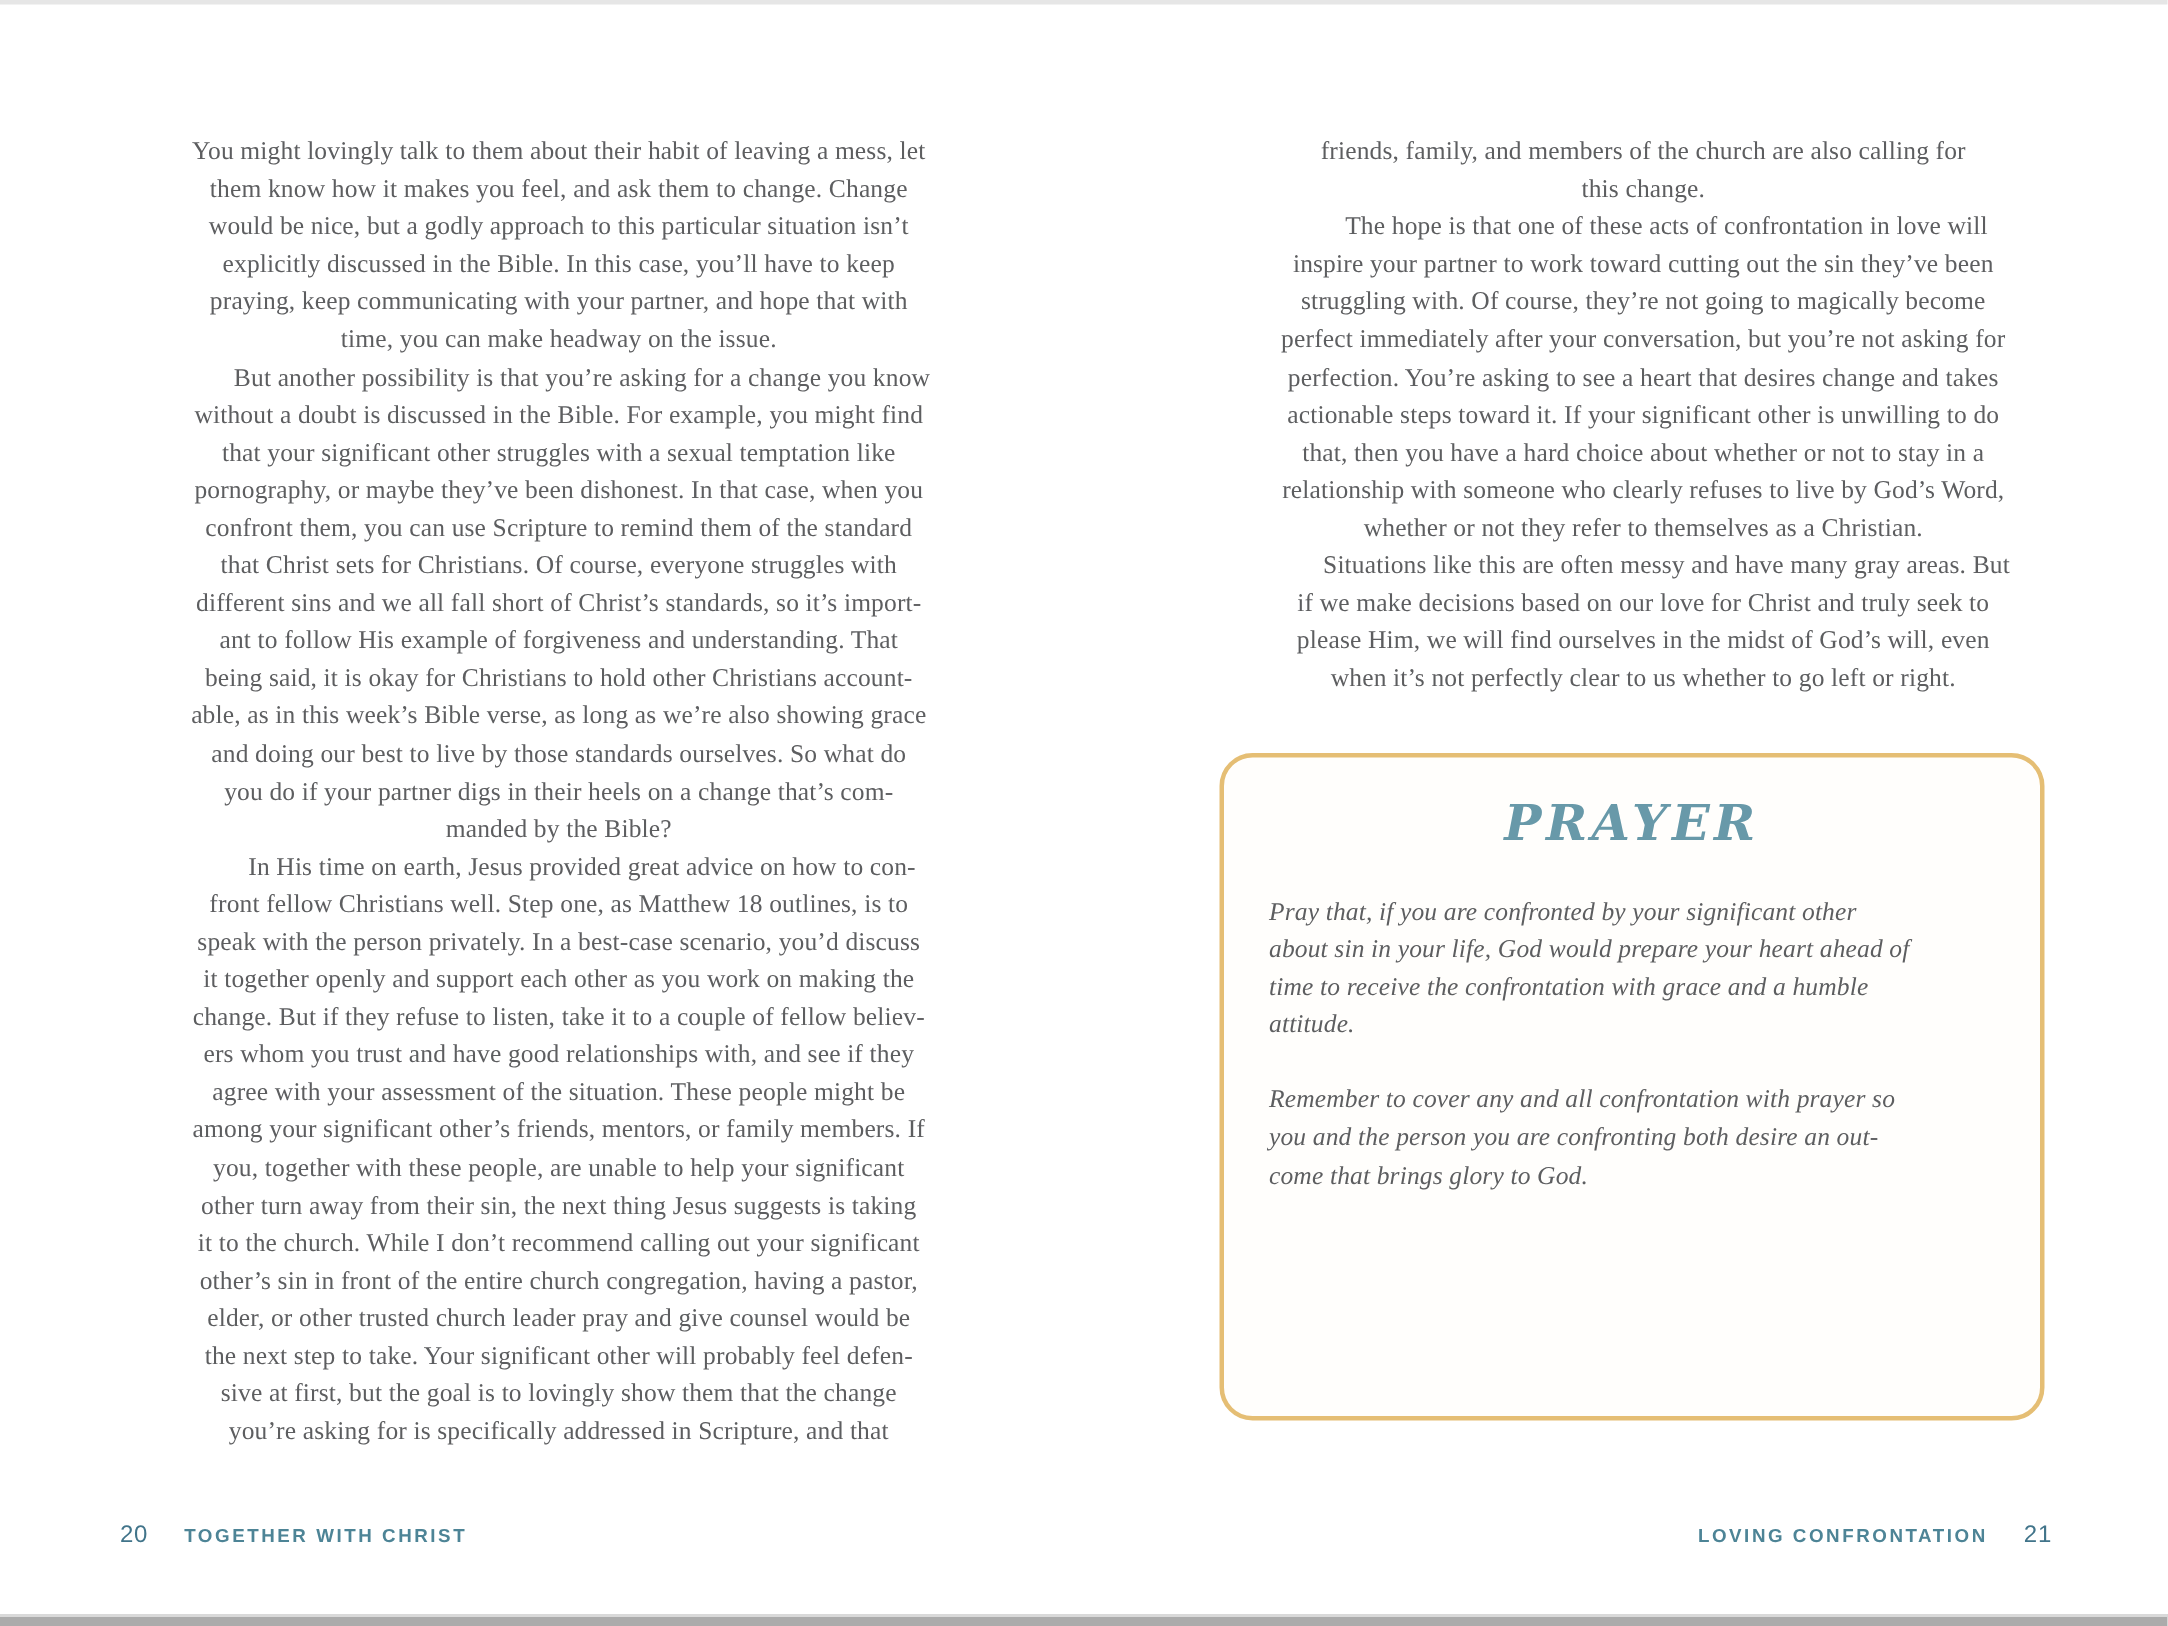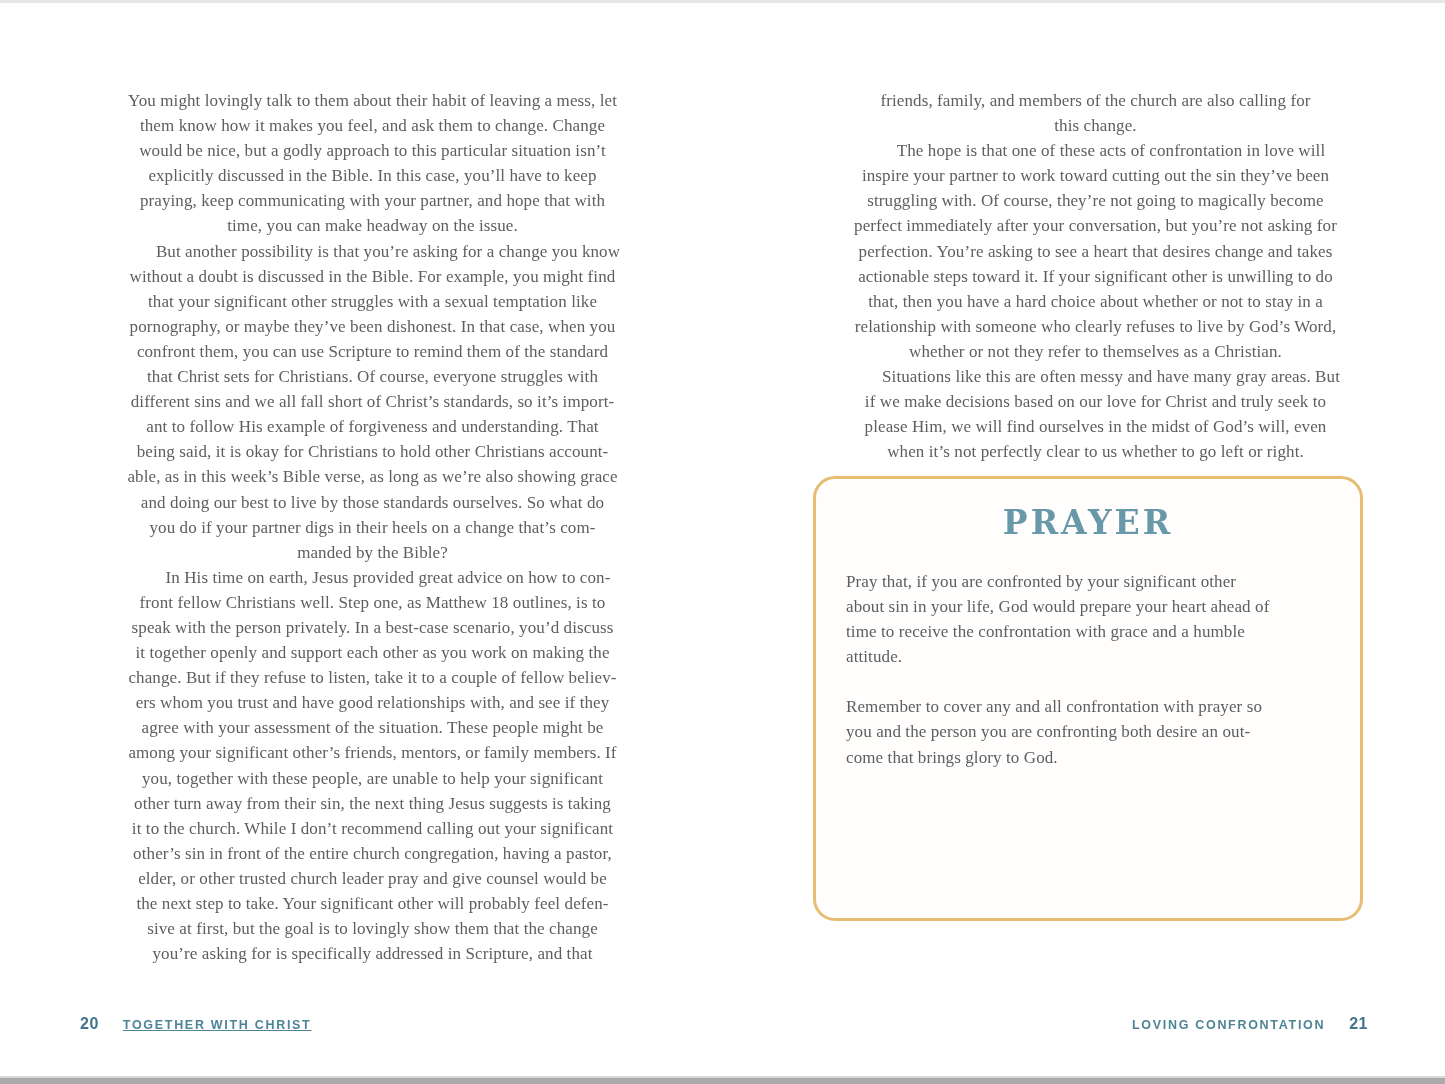--- a/index.html
+++ b/index.html
@@ -26,27 +26,28 @@
     margin: 0;
     font-size: 17px;
     line-height: 25.1px;
     color: #5d5e60;
     white-space: pre-line;
     letter-spacing: 0.1px;
   }
   .body-par.indent { text-indent: 31px; font-family: Liberation Serif, serif; }
   .prayer-box {
     position: absolute;
-    left: 813px; top: 476px;
+    left: 813px; top: 502px;
     width: 550px; height: 445px;
     box-sizing: border-box;
     border: 3px solid #e5be74;
     border-radius: 22px;
     background: #fffefc;
     padding: 24px 30px 0 30px;
+    font-style: italic;
   }
   .prayer-title {
     margin: 0 0 26px 0;
     text-align: center;
     font-family: "DejaVu Serif", serif;
     font-weight: bold;
     font-size: 33px;
     line-height: 40px;
     letter-spacing: 3px;
     color: #6899a9;
@@ -61,33 +62,33 @@
   }
   .footer {
     position: absolute;
     top: 1015px;
     font-family: "Liberation Sans", sans-serif;
   }
   .footer.left  { left: 80px; }
   .footer.right { right: 77px; text-align: right; }
   .page-num {
     font-size: 16px;
-    font-weight: bold;
+    font-weight: normal;
     color: #41748а;
     color: #41748a;
     letter-spacing: 0.5px;
     margin-top: 16px;
   }
   .running-head {
     font-size: 12.5px;
     font-weight: bold;
     letter-spacing: 1.7px;
     color: #4d8496;
   }
-  .footer.left  .running-head { margin-left: 24px; text-decoration: underline; }
+  .footer.left  .running-head { margin-left: 24px; }
   .footer.right .page-num     { margin-left: 24px; }
 </style>
 </head>
 <body>
 
 <div class="edge-top"></div>
 
 <div class="page-col left">
   <p class="body-par">You might lovingly talk to them about their habit of leaving a mess, let
 them know how it makes you feel, and ask them to change. Change

